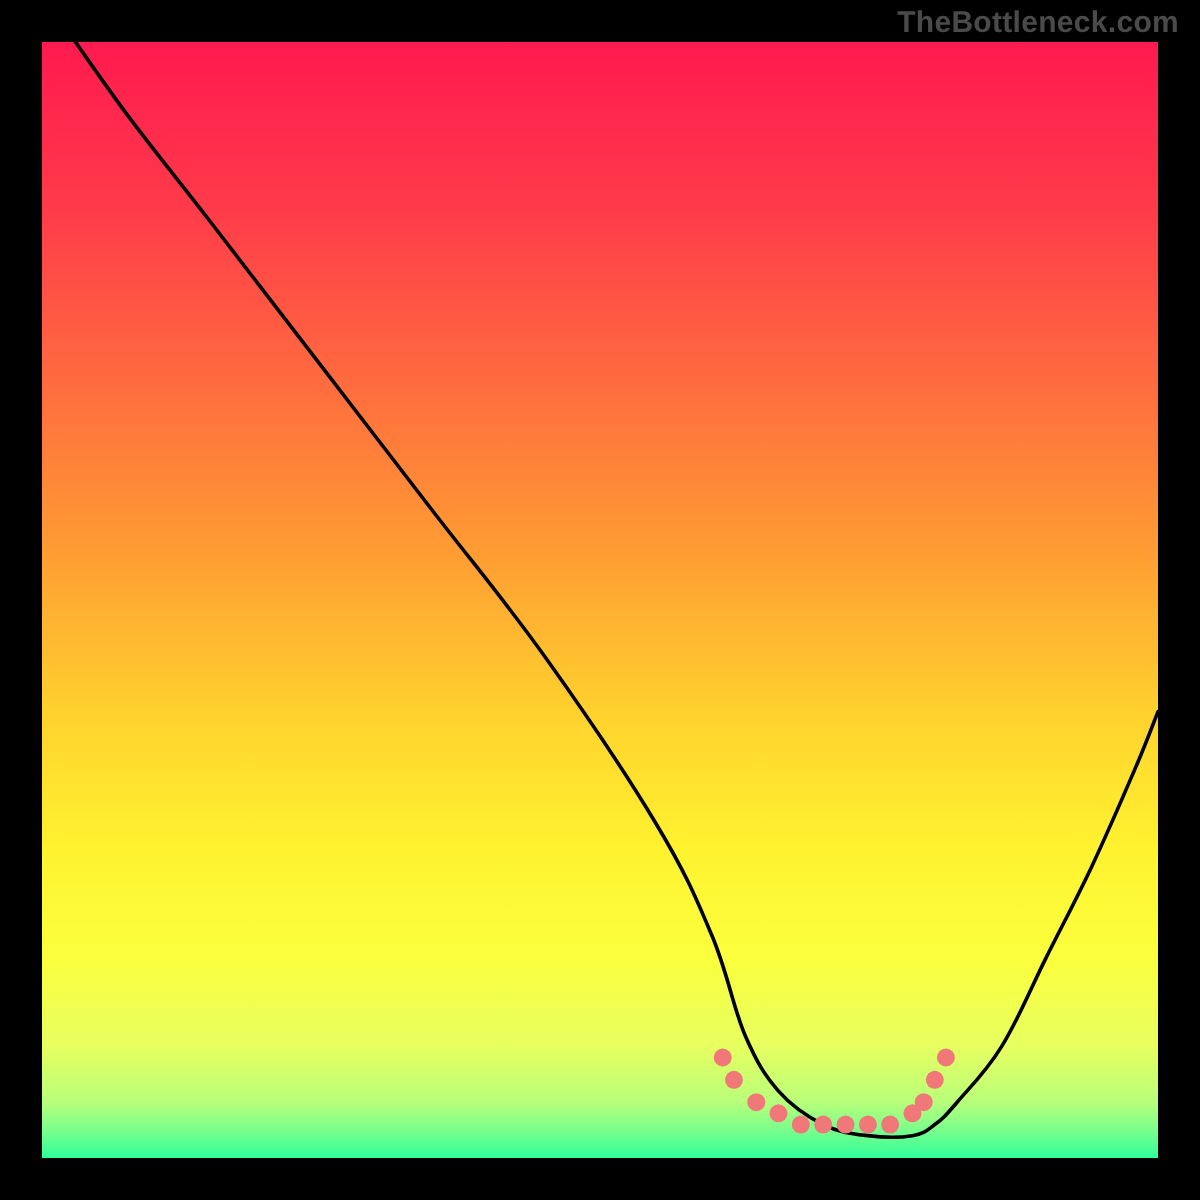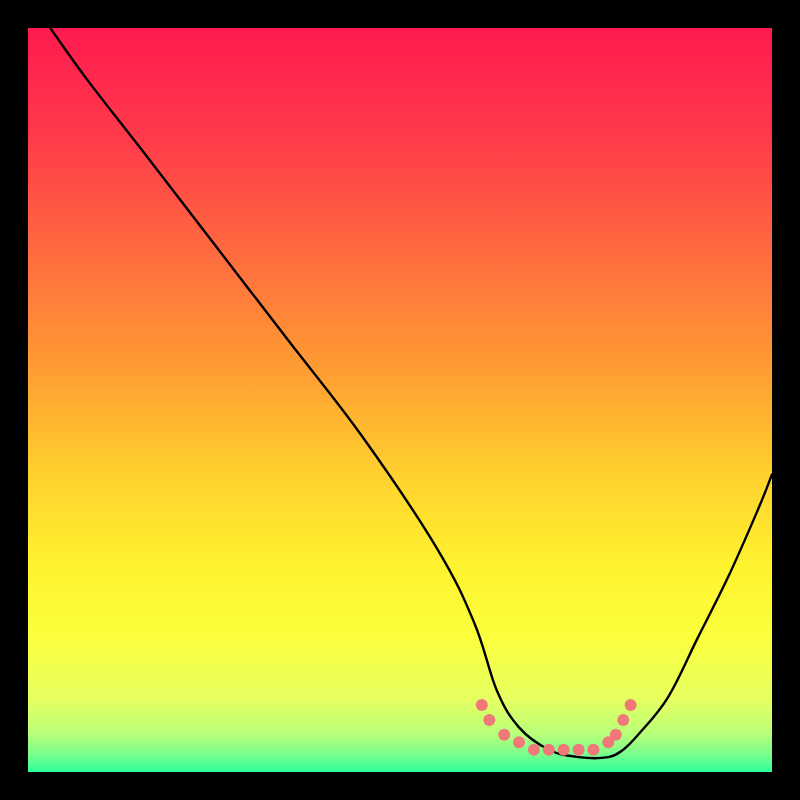--- a/index.html
+++ b/index.html
@@ -26,20 +26,21 @@
     top: 28px;
     width: 744px;
     height: 744px;
   }
   .plot svg { display: block; }
 </style>
 </head>
 <body>
 
 <div class="frame">
+  <div class="attribution">TheBottleneck.com</div>
   <div class="plot">
     <svg id="chart-svg" width="744" height="744" viewBox="0 0 744 744">
       <defs>
         <linearGradient id="bg-grad" x1="0" y1="0" x2="0" y2="1">
             <stop offset="0%" stop-color="#ff1a4f"></stop>
             <stop offset="15%" stop-color="#ff3b4a"></stop>
             <stop offset="30%" stop-color="#ff6a3f"></stop>
             <stop offset="45%" stop-color="#ff9a33"></stop>
             <stop offset="60%" stop-color="#ffd12e"></stop>
             <stop offset="72%" stop-color="#fff22f"></stop>

